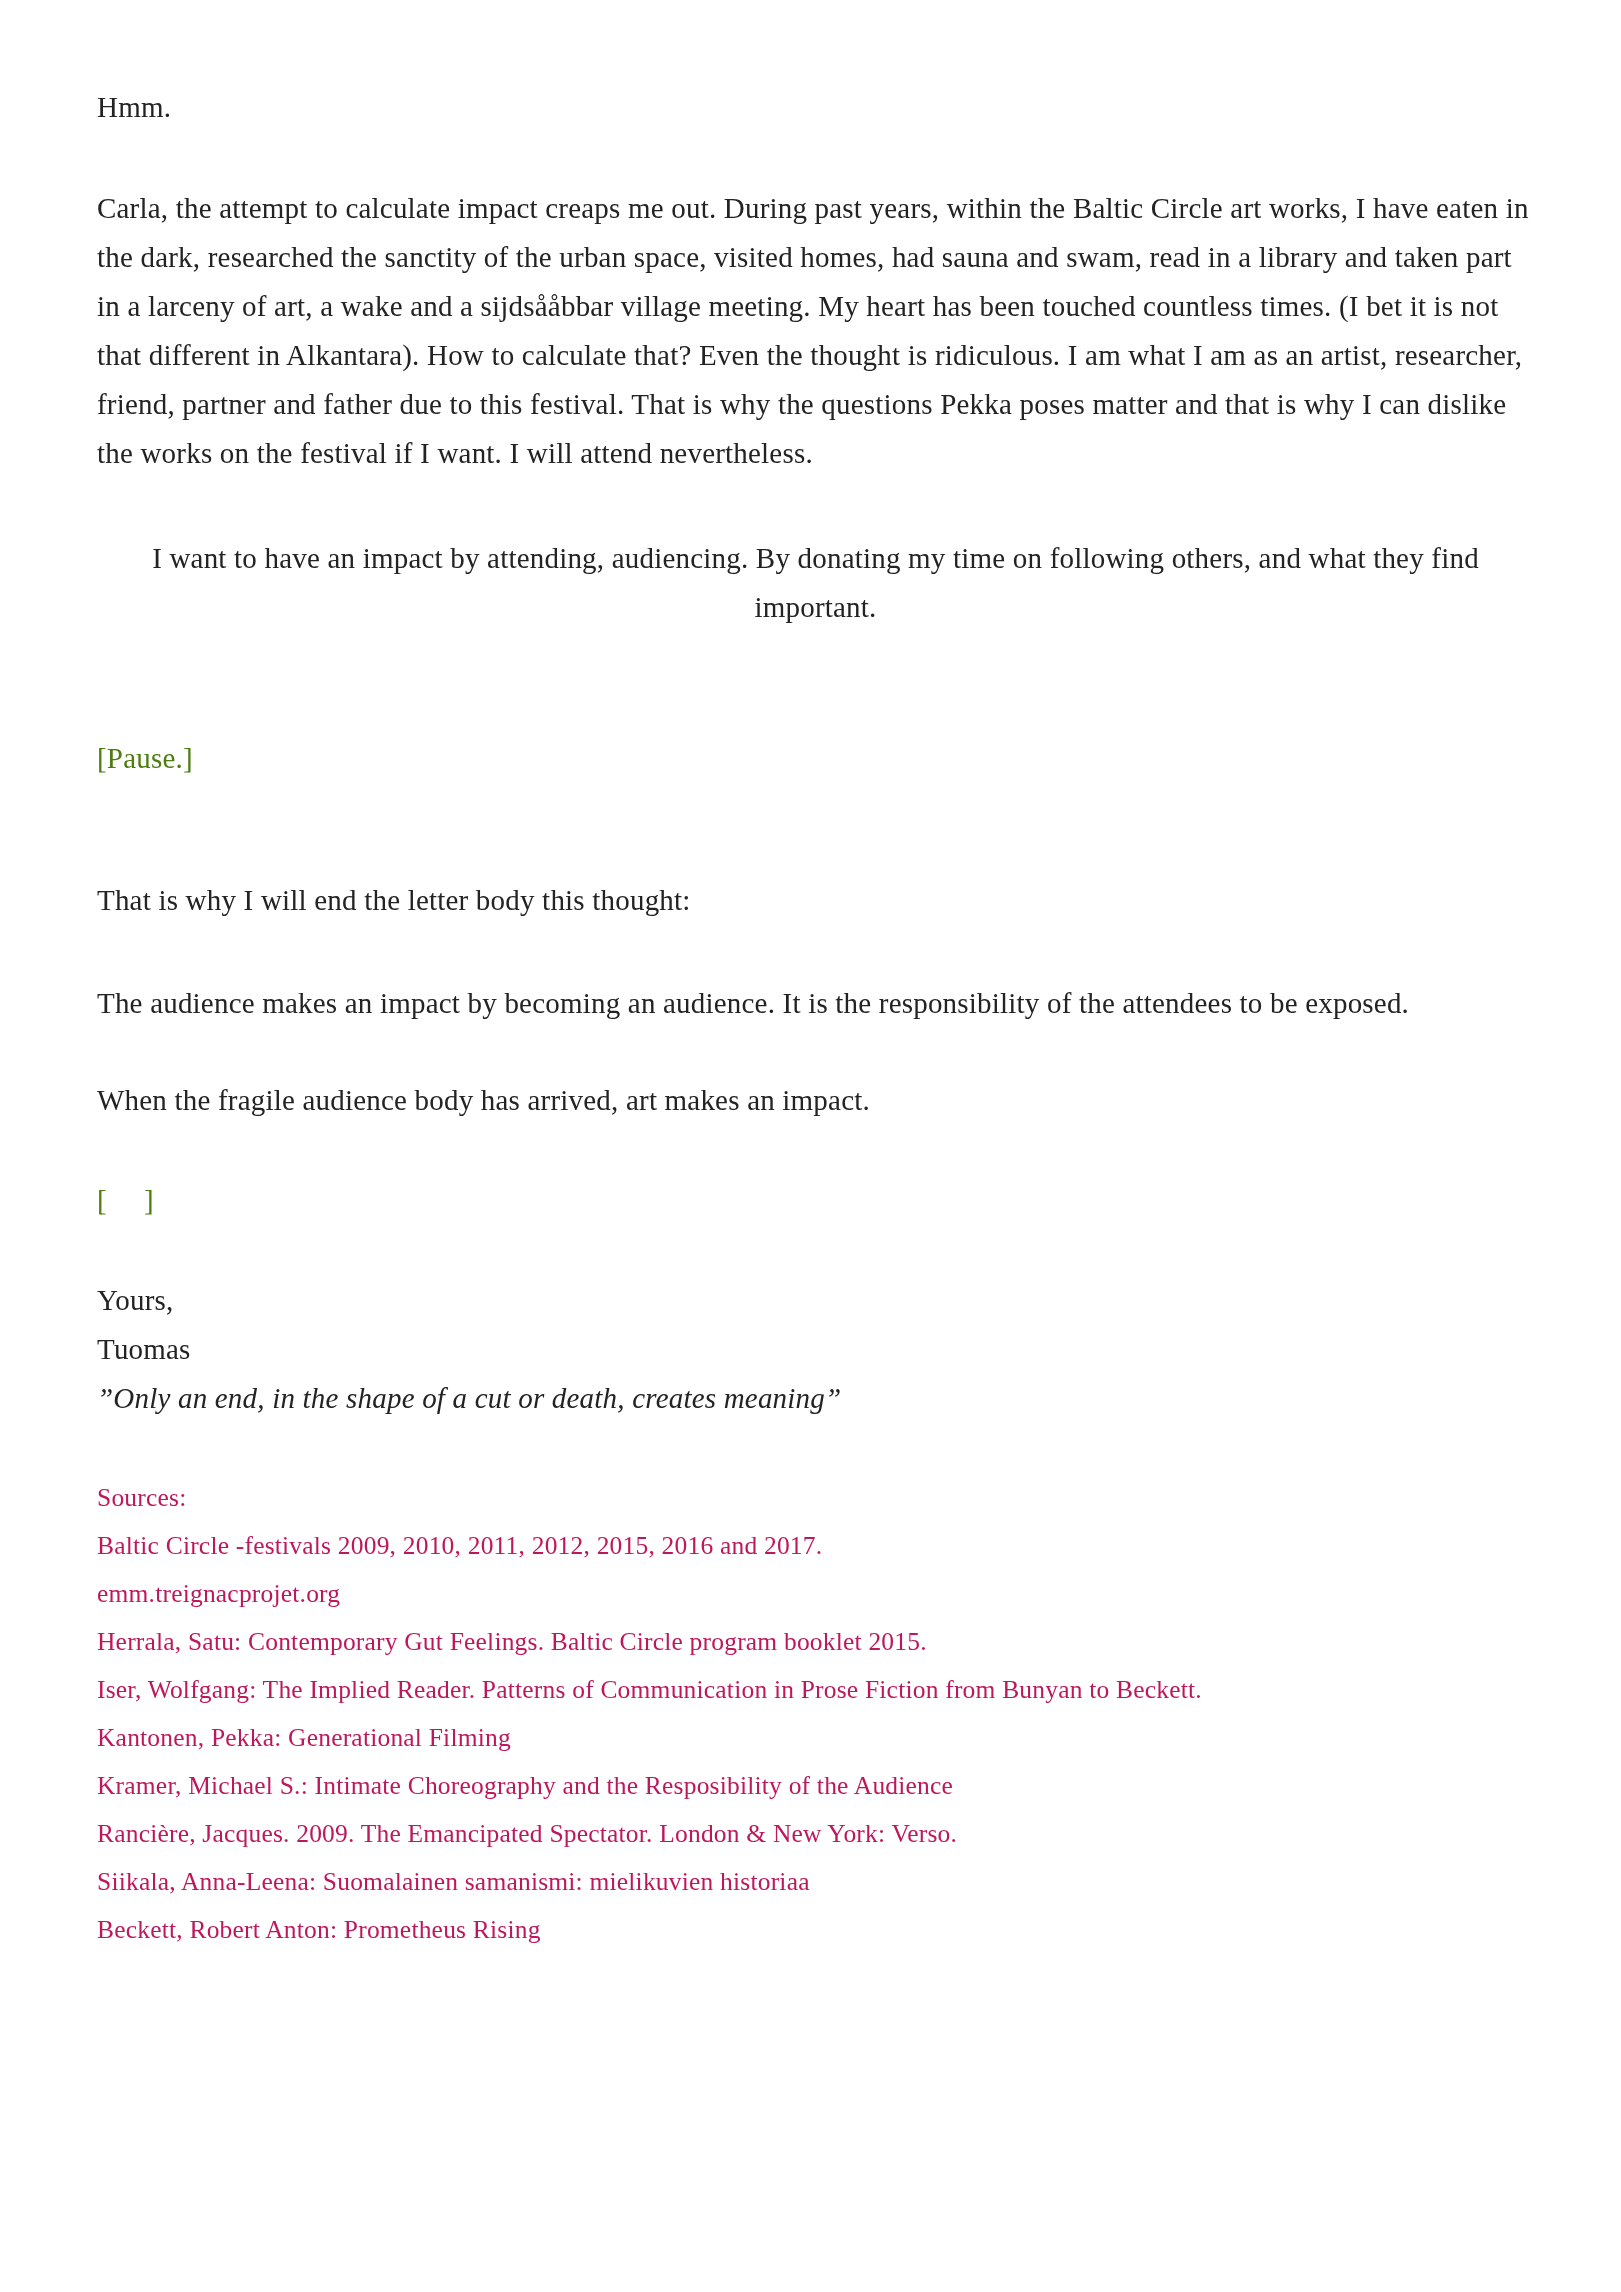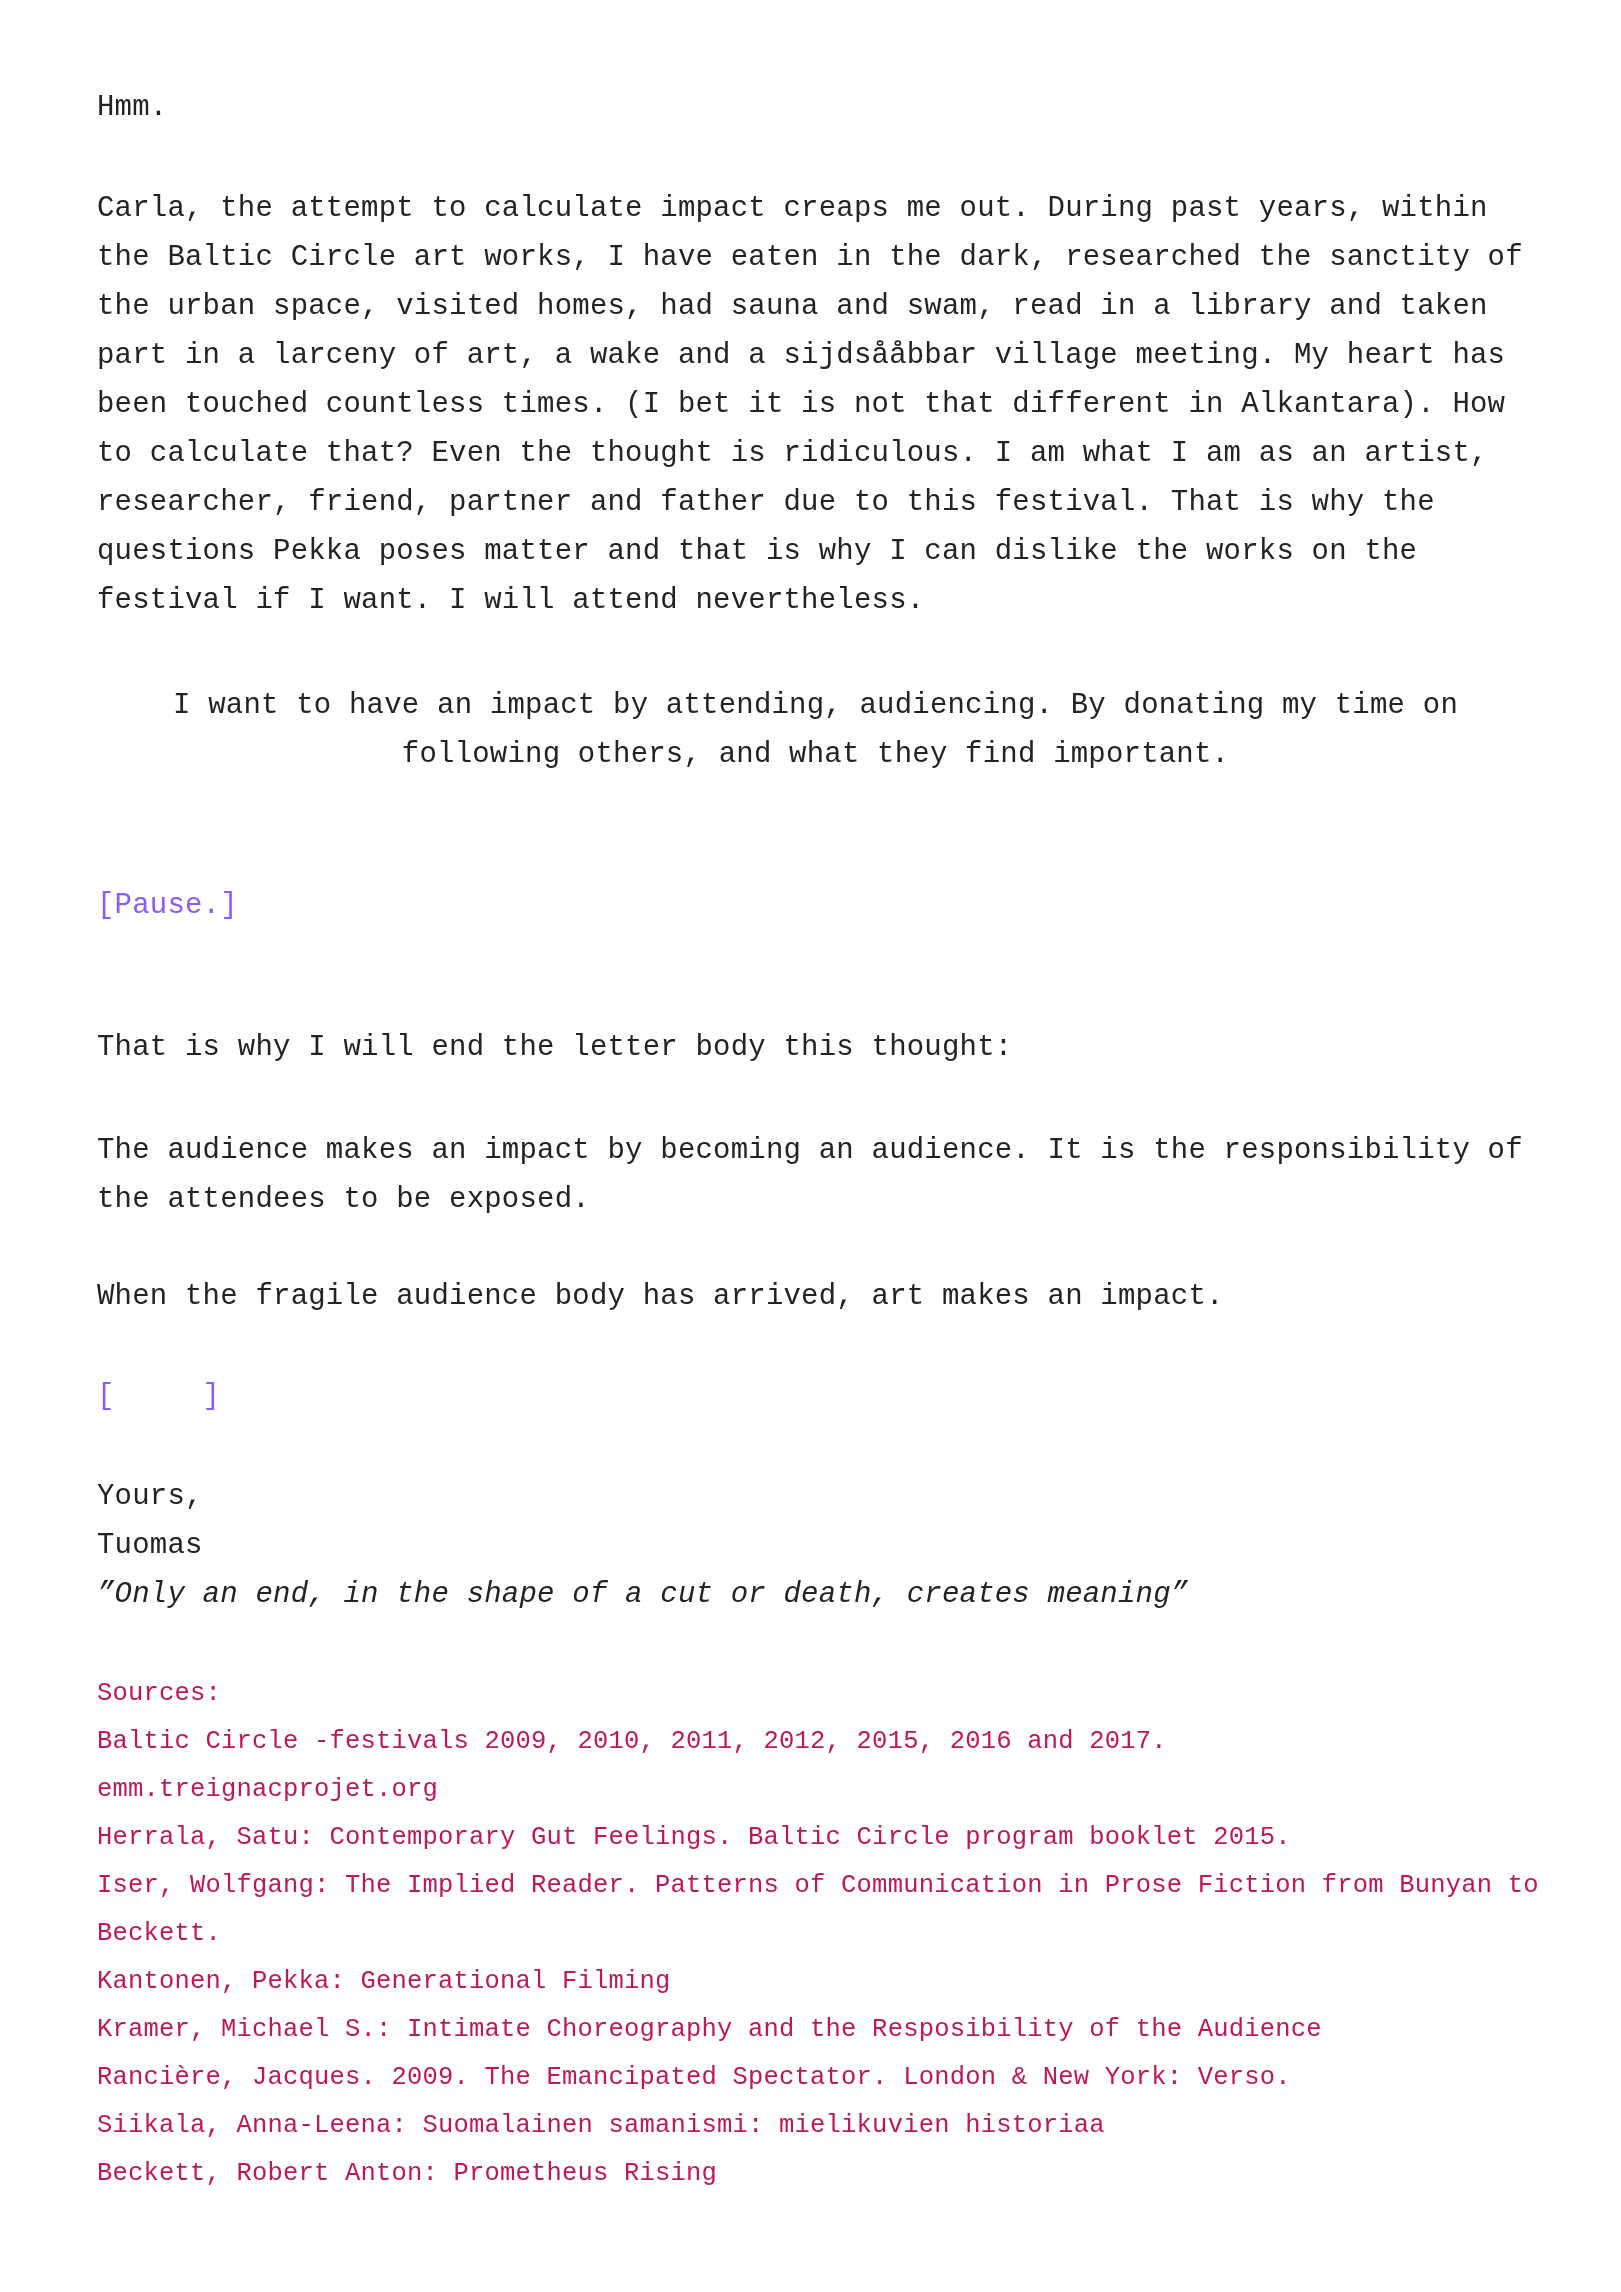--- a/index.html
+++ b/index.html
@@ -7,41 +7,41 @@
     padding: 0;
     background: #ffffff;
   }
   .page {
     position: relative;
     width: 1621px;
     height: 2293px;
     background: #ffffff;
     box-sizing: border-box;
     padding: 83px 38px 0 97px;
-    font-family: Liberation Mono, monospace;
+    font-family: Liberation Serif, serif;
     color: #232323;
     overflow: hidden;
   }
   .body-text {
     font-size: 29px;
     line-height: 49px;
     margin: 0;
     max-width: 1437px;
     letter-spacing: 0.2px;
   }
   .sp-1 { margin-bottom: 52px; }  
   .sp-1b { margin-bottom: 46px; }
   .sp-1c { margin-bottom: 56px; }
   .sp-2 { margin-bottom: 102px; text-align: center; } 
   .sp-2b { margin-bottom: 93px; }
   .sp-1d { margin-bottom: 54px; }
   .sp-1e { margin-bottom: 48px; }
   .sp-1f { margin-bottom: 51px; }
   .red {
-    color: #8b5cf6;
+    color: #4d7c0f;
   }
   .pre {
     white-space: pre;
   }
   .italic-quote {
     font-style: italic;
   }
   .sig-line {
     display: block;
   }

